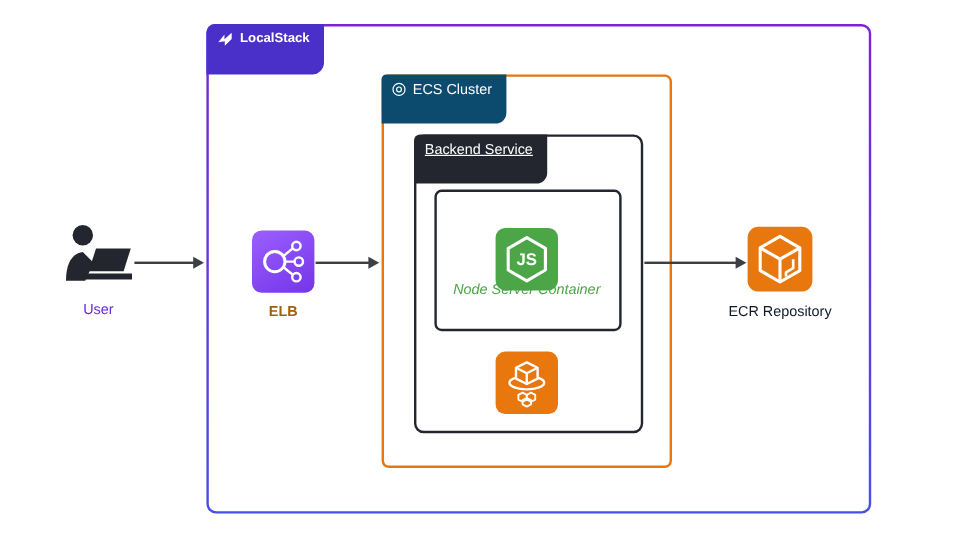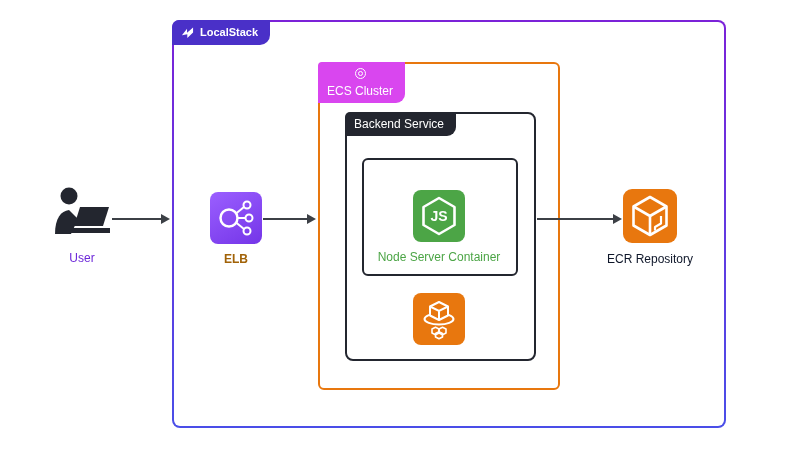--- a/index.html
+++ b/index.html
@@ -16,25 +16,25 @@
     border:2px solid #E8770E; border-radius:6px; background:#fff; }
 
   .backend-service-box { position:absolute; left:345px; top:112px; width:191px; height:249px;
     border:2px solid #23262F; border-radius:8px; background:#fff; }
 
   .task-def-box { position:absolute; left:362px; top:158px; width:156px; height:118px;
     border:2px solid #23262F; border-radius:6px; background:#fff; }
 
   
   .badge { position:absolute; display:flex; align-items:center; gap:6px;
-    color:#fff; font-size:12px; line-height:1; padding:6px 12px 6px 9px; white-space:nowrap; }
+    color:#fff; font-size:12px; line-height:1; padding:6px 12px 23px 9px; white-space:nowrap; }
   .badge-localstack { left:172px; top:20px; background:#4A30C8;
     border-radius:7px 0 10px 0; font-size:11px; font-weight:bold; }
-  .badge-ecs { left:318px; top:62px; background:#d946ef; border-radius:4px 0 9px 0;flex-direction:column; }
-  .badge-dark { background:#23262F; border-radius:5px 0 9px 0; }
+  .badge-ecs { left:318px; top:62px; background:#0c4a6e; border-radius:4px 0 9px 0; }
+  .badge-dark { background:#23262F; border-radius:5px 0 9px 0;text-decoration:underline; }
   .badge-backend-service { left:345px; top:112px; }
   .badge-task-def { left:362px; top:158px; font-size:11.5px; }
 
   .ring-icon { width:11px; height:11px; border:1.5px solid #fff; border-radius:50%;
     display:inline-flex; align-items:center; justify-content:center; }
   .ring-icon::after { content:""; width:3px; height:3px; border:1px solid #fff; border-radius:50%; }
 
   
   .svc-icon { position:absolute; border-radius:8px; display:flex;
     align-items:center; justify-content:flex-end; }
@@ -42,21 +42,21 @@
     background:linear-gradient(150deg,#9B5FFF 0%,#7435E8 100%); }
   .icon-node { left:413px; top:190px; width:52px; height:52px; background:#4CA546; }
   .icon-ecs-service { left:413px; top:293px; width:52px; height:52px; background:#E8770E; }
   .icon-ecr { left:623px; top:189px; width:54px; height:54px; background:#E8770E; border-radius:9px; }
   .icon-user { left:52px; top:186px; width:60px; height:56px; }
 
   
   .node-label { position:absolute; font-size:12px; text-align:center; line-height:1.2; }
   .label-user { left:40px;  top:251px; width:84px;  color:#6d28d9; }
   .label-elb  { left:206px; top:252px; width:60px;  color:#a16207; font-weight:bold; }
-  .label-node { left:369px; top:250px; width:140px; color:#4CA546; }
+  .label-node { left:369px; top:234px; width:140px; color:#4CA546;font-style:italic; }
   .label-ecr  { left:595px; top:252px; width:110px; color:#0f172a; }
 
   
   .arrow { position:absolute; height:2px; background:#3C4046; }
   .arrow::after { content:""; position:absolute; right:-8px; top:-4px;
     border-left:9px solid #3C4046; border-top:5px solid transparent; border-bottom:5px solid transparent; }
   .arrow-1 { left:112px; top:218px; width:50px; }
   .arrow-2 { left:263px; top:218px; width:45px; }
   .arrow-3 { left:537px; top:218px; width:77px; }
 </style>

